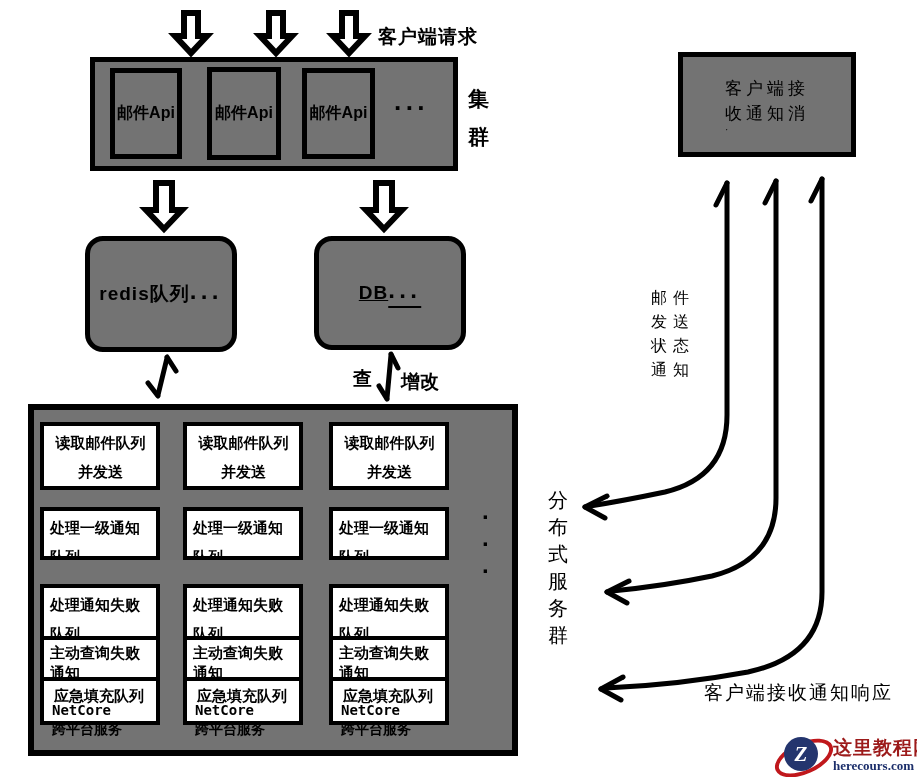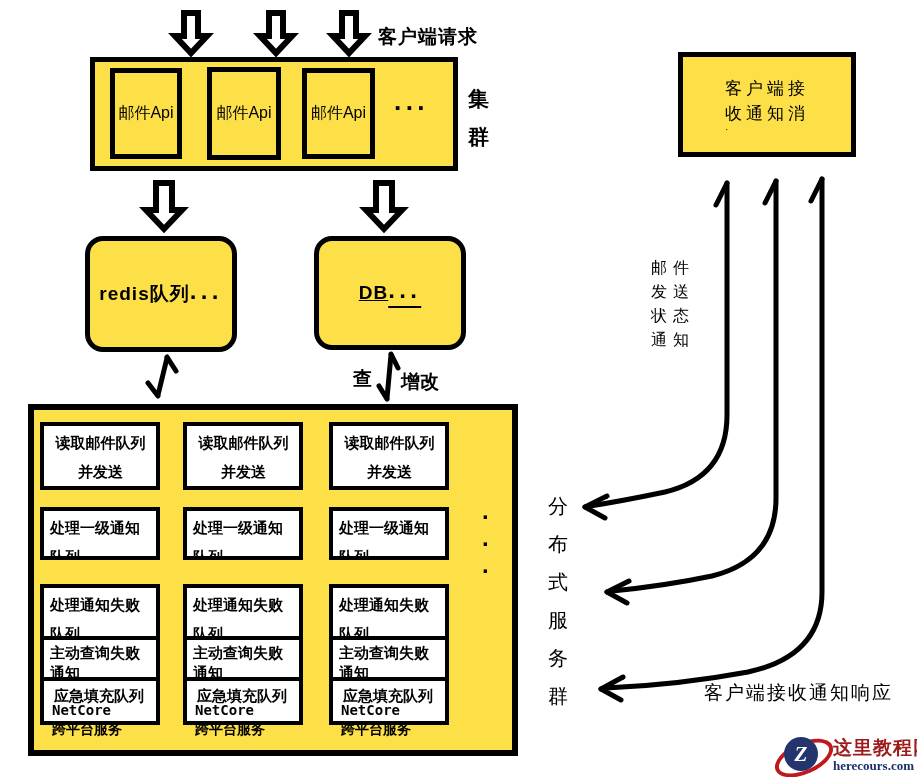--- a/index.html
+++ b/index.html
@@ -1,34 +1,34 @@
 <!DOCTYPE html>
 <html><head>
 <meta charset="utf-8">
 <style>
   html,body { margin:0; padding:0; background:#ffffff; }
   .stage {
     position:relative; width:917px; height:777px; background:#ffffff;
     font-family:"Liberation Sans", sans-serif; color:#000; overflow:hidden;
   }
   .abs { position:absolute; }
-  .box { position:absolute; border:5px solid #000; background:#fde047; box-sizing:border-box; }
+  .box { position:absolute; border:5px solid #000; background:#737373; box-sizing:border-box; }
   .serif { font-family:"Liberation Serif", serif; }
   .v-wrap { word-break:break-all; }
 
   svg.layer { position:absolute; left:0; top:0; z-index:0; }
   .stage > div { z-index:1; }
 
   
   .client-request { left:378px; top:24px; font-size:19px; font-weight:bold; letter-spacing:1px; }
 
   
   .cluster-box { left:90px; top:57px; width:368px; height:114px; }
   .api-box { border-width:5px; display:flex; align-items:center; justify-content:center;
-             font-weight:normal; font-size:16px; }
+             font-weight:bold; font-size:16px; }
   .api-1 { left:110px; top:68px; width:72px; height:91px; }
   .api-2 { left:207px; top:67px; width:74px; height:93px; }
   .api-3 { left:302px; top:68px; width:73px; height:91px; }
   .cluster-ellipsis { left:394px; top:93px; width:54px; font-size:26px; font-weight:bold; letter-spacing:3px; }
   .cluster-label { left:468px; top:80px; width:26px; font-size:21px; font-weight:bold; line-height:38px; text-align:left; }
 
   
   .round-box { border-radius:18px; display:flex; flex-direction:row; align-items:center; justify-content:center; }
   .redis-box { left:85px; top:236px; width:152px; height:116px; }
   .db-box    { left:314px; top:236px; width:152px; height:114px;text-decoration:underline; }
@@ -54,22 +54,22 @@
   .svc-dots { left:479px; top:503px; width:14px; font-size:24px; font-weight:bold; line-height:27px; text-align:center; }
   .netcore { position:absolute; top:701px; font-family:"DejaVu Sans Mono", monospace;
              font-weight:bold; font-size:14px; line-height:19px; white-space:nowrap; }
   .netcore-1 { left:52px; } .netcore-2 { left:195px; } .netcore-3 { left:341px; }
 
   
   .client-box { left:678px; top:52px; width:178px; height:105px; text-align:center;
                 display:flex; flex-direction:column; justify-content:center; }
   .client-box .line { font-size:17px; letter-spacing:4px; line-height:25px; }
   .client-box .tiny-dot { font-size:10px; line-height:8px; text-align:left; padding-left:42px; }
-  .mail-status { left:651px; top:256px; width:48px; font-size:16px; line-height:24px; letter-spacing:6px; }
-  .distributed { left:546px; top:487px; width:24px; font-size:20px; line-height:38px; text-align:center; }
+  .mail-status { left:651px; top:286px; width:48px; font-size:16px; line-height:24px; letter-spacing:6px; }
+  .distributed { left:546px; top:487px; width:24px; font-size:20px; line-height:27px; text-align:center; }
   .client-response { left:704px; top:680px; font-size:19px; letter-spacing:2px; }
 
   
   .logo { left:775px; top:733px; width:142px; height:44px; display:flex; align-items:center; }
   .logo-mark { position:relative; width:56px; height:44px; flex:0 0 auto; }
   .logo-ellipse { position:absolute; left:-2px; top:9px; width:54px; height:24px;
                   border:4px solid #c0181c; border-radius:50%; transform:rotate(-24deg); }
   .logo-circle { position:absolute; left:9px; top:4px; width:34px; height:34px; border-radius:50%;
                  background:#24356e; color:#fff; display:flex; align-items:center; justify-content:center;
                  font-family:"Liberation Serif", serif; font-style:italic; font-weight:bold; font-size:21px; }

